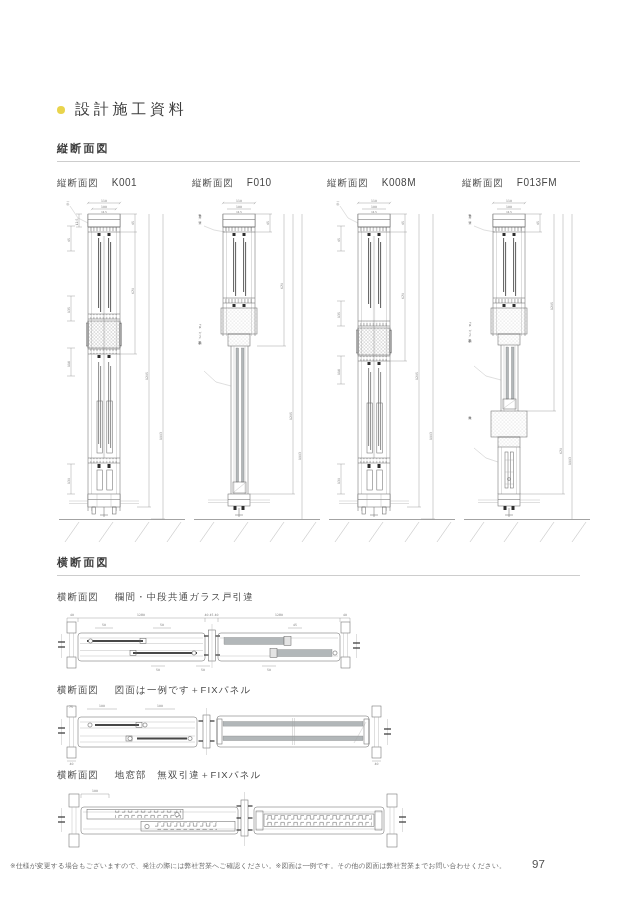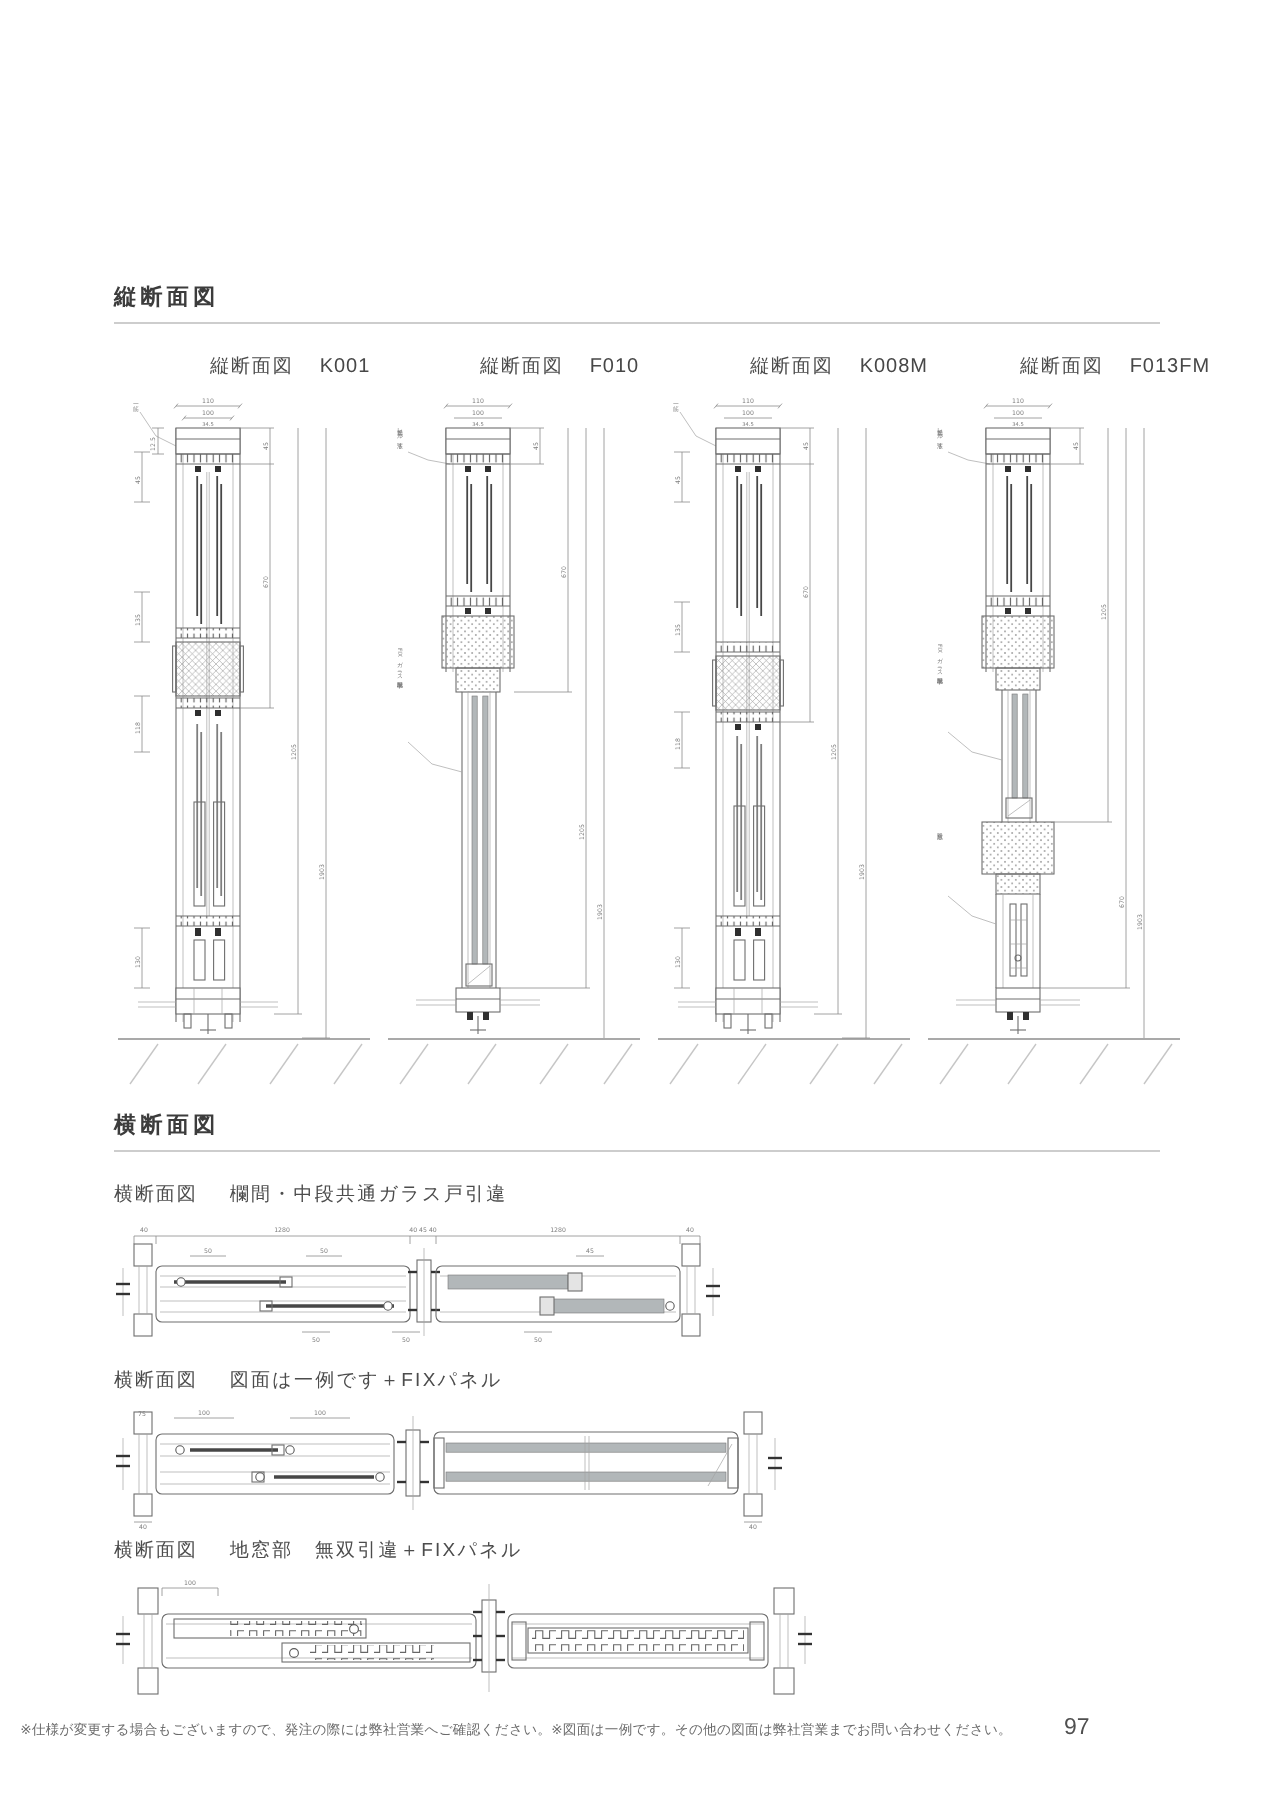--- a/index.html
+++ b/index.html
@@ -12,21 +12,21 @@
   .page-title{font-size:15px;font-weight:500;letter-spacing:.25em;color:#3d3d3d;}
 
   
   .sec-head{position:absolute;left:57px;width:523px;}
   .sec-head .txt{font-size:11px;font-weight:bold;letter-spacing:.2em;color:#3c3c3c;}
   .sec-head .rule{margin-top:5px;border-bottom:1px solid #cdcdcd;width:523px;height:0;}
 
   
   .v-band{position:absolute;left:57px;top:177px;display:flex;}
   .v-fig{width:135px;}
-  .fig-label{font-size:9.5px;color:#4c4c4c;letter-spacing:.1em;white-space:nowrap;height:16px;margin-left:48px;}
+  .fig-label{font-size:9.5px;color:#4c4c4c;letter-spacing:.1em;white-space:nowrap;height:16px;}
   .fig-label .code{margin-left:13px;font-size:10px;letter-spacing:.05em;color:#474747;}
   .v-fig svg{display:block;margin-top:3px;}
 
   
   .h-label{position:absolute;left:57px;font-size:9.5px;color:#4c4c4c;letter-spacing:.1em;white-space:nowrap;text-align:right;}
   .h-label .sub{margin-left:16px;letter-spacing:.12em;}
   .h-svg{position:absolute;left:57px;}
 
   
   .footer{position:absolute;left:0;top:858px;width:576px;display:flex;align-items:baseline;gap:16px;}
@@ -64,20 +64,24 @@
         <circle cx="2.7" cy="2.7" r="0.42" fill="#8f8f8f"></circle>
     </pattern>
     <pattern id="batt" width="13" height="7" patternUnits="userSpaceOnUse">
       <path d="M0 5.2 H2.8 V1.4 H6.4 V5.2 H9.8 V1.4 H13" stroke="#666" stroke-width="0.55" fill="none"></path>
     </pattern>
   </defs>
 </svg>
 
 <div class="page">
 
+  <div class="title-row">
+    <span class="bullet"></span>
+    <span class="page-title">設計施工資料</span>
+  </div>
 
   <div class="sec-head" style="top:141px">
     <div class="txt">縦断面図</div>
     <div class="rule"></div>
   </div>
 
   <div class="v-band">
 
     <div class="v-fig">
       <div class="fig-label">

